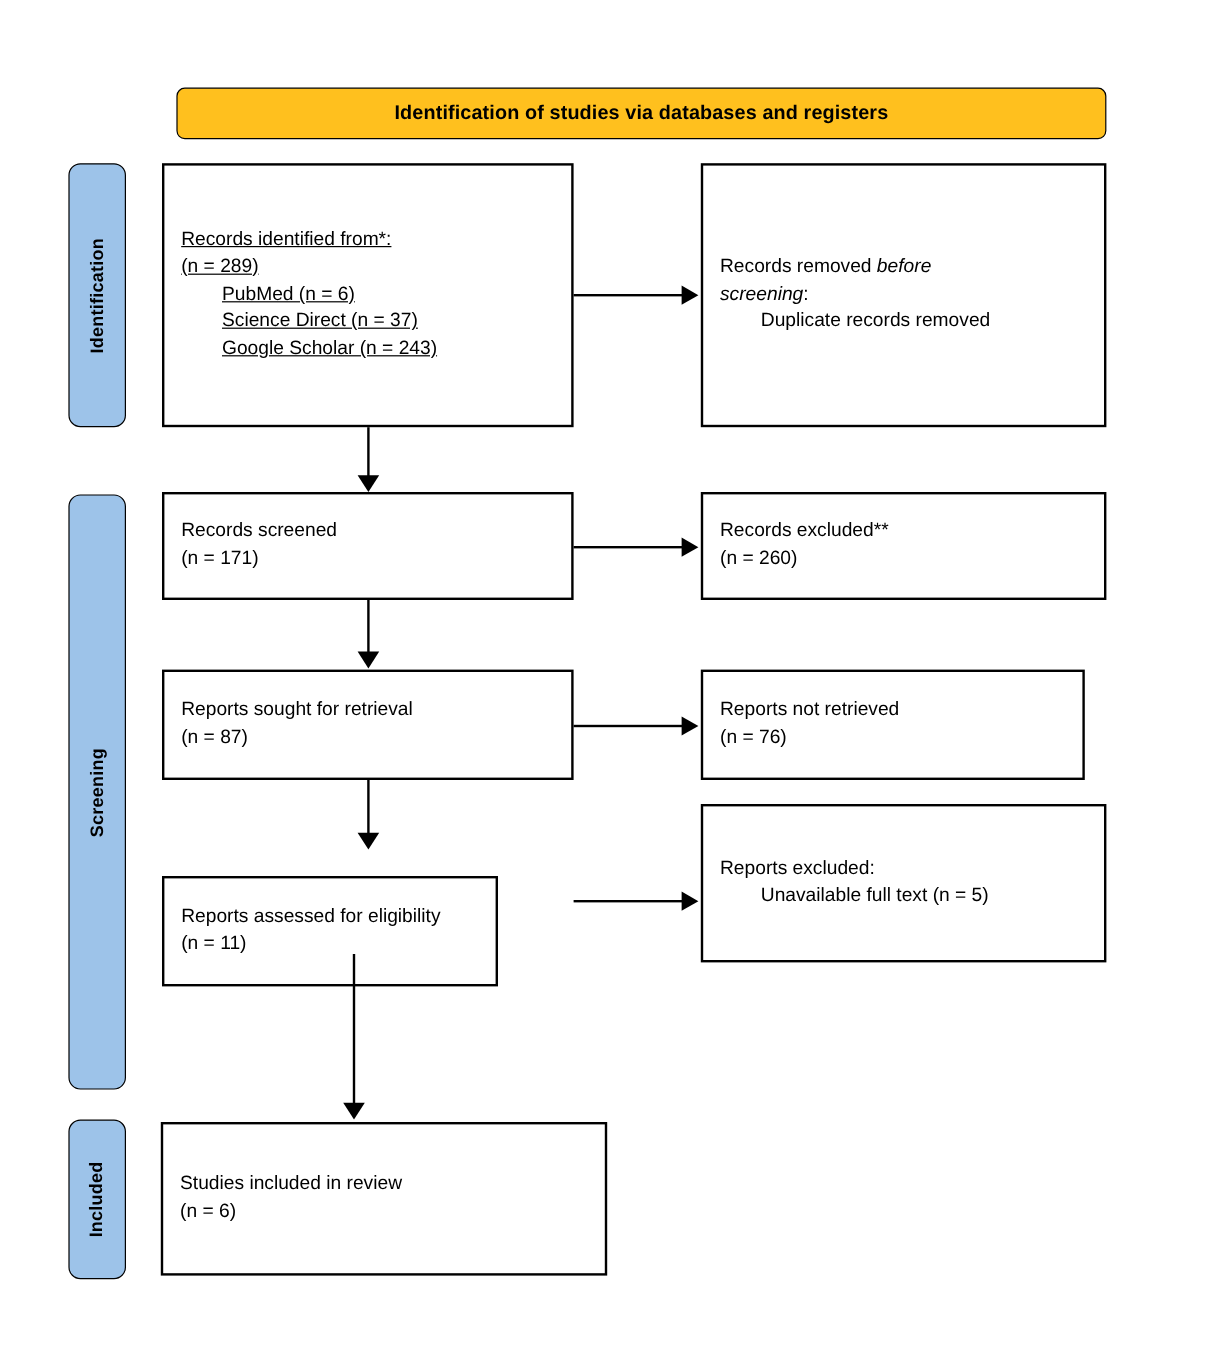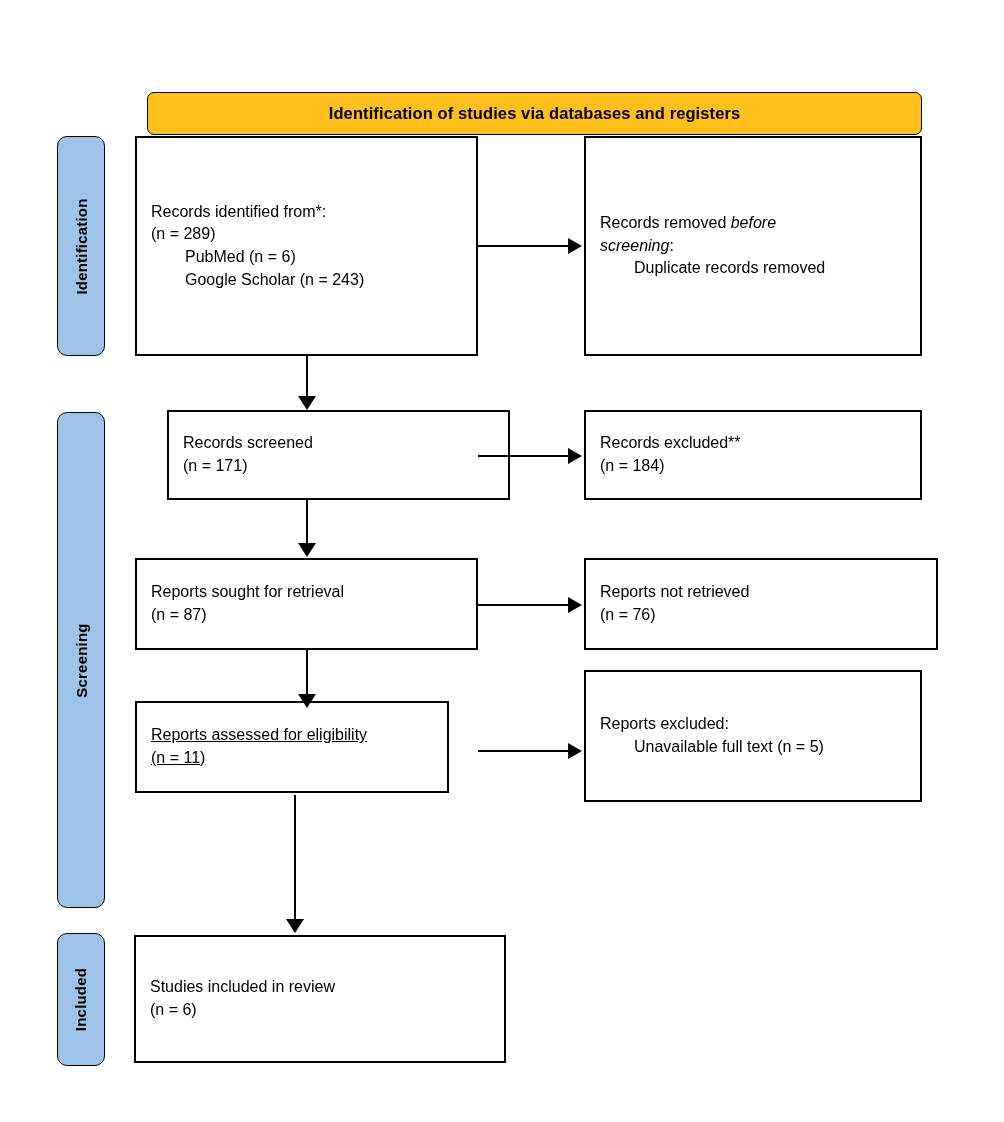--- a/index.html
+++ b/index.html
@@ -30,21 +30,20 @@
     background: #FFC01E;
     border: 1px solid #000000;
     border-radius: 7px;
     box-sizing: border-box;
     display: flex;
     align-items: center;
     justify-content: center;
     font-size: 16.5px;
     font-weight: bold;
     letter-spacing: 0.1px;
-    margin-top: 19px;
   }
 
   
   .stage {
     position: absolute;
     left: 57px;
     width: 48px;
     background: #9DC3E9;
     border: 1.5px solid #000000;
     border-radius: 10px;
@@ -75,27 +74,27 @@
     flex-direction: column;
     justify-content: center;
     padding: 0 14px;
     font-size: 16px;
     line-height: 1.42;
   }
   .box .ln { white-space: pre; }
   .box .ln.indent { padding-left: 34px; }
   .box em { font-style: italic; }
 
-  #box-identified       { left: 135px; top: 136px;  width: 343px; height: 220px; }
+  #box-identified       { left: 135px; top: 136px;  width: 343px; height: 220px; text-decoration: underline; }
   #box-removed          { left: 584px; top: 136px;  width: 338px; height: 220px; }
-  #box-screened         { left: 135px; top: 410px;  width: 343px; height: 90px; margin-left: 32px;  }
+  #box-screened         { left: 135px; top: 410px;  width: 343px; height: 90px;  }
   #box-excluded         { left: 584px; top: 410px;  width: 338px; height: 90px;  }
   #box-sought           { left: 135px; top: 558px;  width: 343px; height: 92px;  }
-  #box-not-retrieved    { left: 584px; top: 558px;  width: 354px; height: 92px;  }
-  #box-assessed         { left: 135px; top: 701px;  width: 314px; height: 92px; text-decoration: underline;  }
+  #box-not-retrieved    { left: 584px; top: 558px;  width: 320px; height: 92px;  }
+  #box-assessed         { left: 135px; top: 730px;  width: 280px; height: 92px;  }
   #box-reports-excluded { left: 584px; top: 670px;  width: 338px; height: 132px; }
   #box-included         { left: 134px; top: 935px;  width: 372px; height: 128px; }
 
   
   .conn { position: absolute; }
   .conn .shaft-v {
     position: absolute;
     left: 0; top: 0;
     width: 1.6px;
     background: #000000;
@@ -137,36 +136,37 @@
     <span>Screening</span>
   </div>
   <div class="stage" id="stage-included">
     <span>Included</span>
   </div>
 
   <div class="box" id="box-identified">
     <span class="ln">Records identified from*:</span>
     <span class="ln">(n = 289)</span>
     <span class="ln indent">PubMed (n = 6)</span>
+    <span class="ln indent">Science Direct (n = 37)</span>
     <span class="ln indent">Google Scholar (n = 243)</span>
   </div>
 
   <div class="box" id="box-removed">
     <span class="ln"><span>Records removed </span><em>before</em></span>
     <span class="ln"><em>screening</em><span>:</span></span>
     <span class="ln indent">Duplicate records removed</span>
   </div>
 
   <div class="box" id="box-screened">
     <span class="ln">Records screened</span>
     <span class="ln">(n = 171)</span>
   </div>
   <div class="box" id="box-excluded">
     <span class="ln">Records excluded**</span>
-    <span class="ln">(n = 184)</span>
+    <span class="ln">(n = 260)</span>
   </div>
 
   <div class="box" id="box-sought">
     <span class="ln">Reports sought for retrieval</span>
     <span class="ln">(n = 87)</span>
   </div>
   <div class="box" id="box-not-retrieved">
     <span class="ln">Reports not retrieved</span>
     <span class="ln">(n = 76)</span>
   </div>

